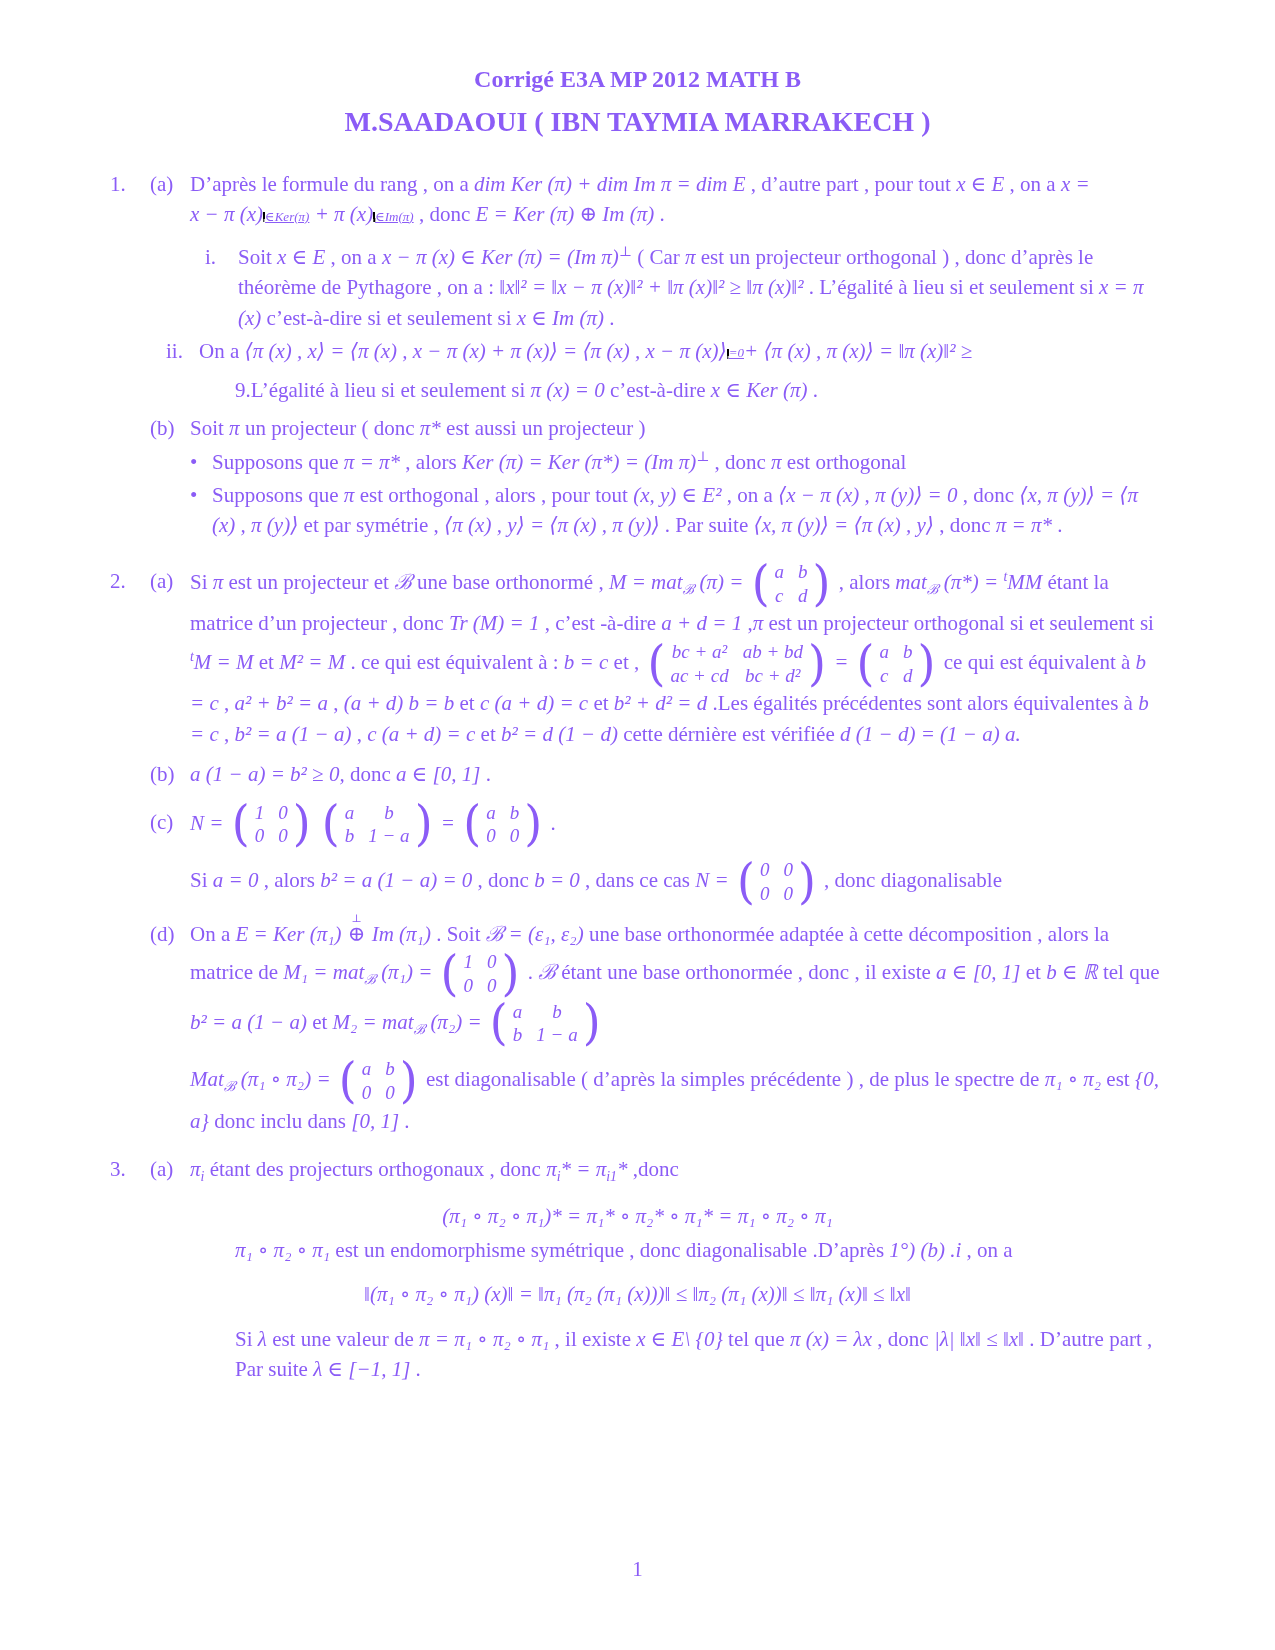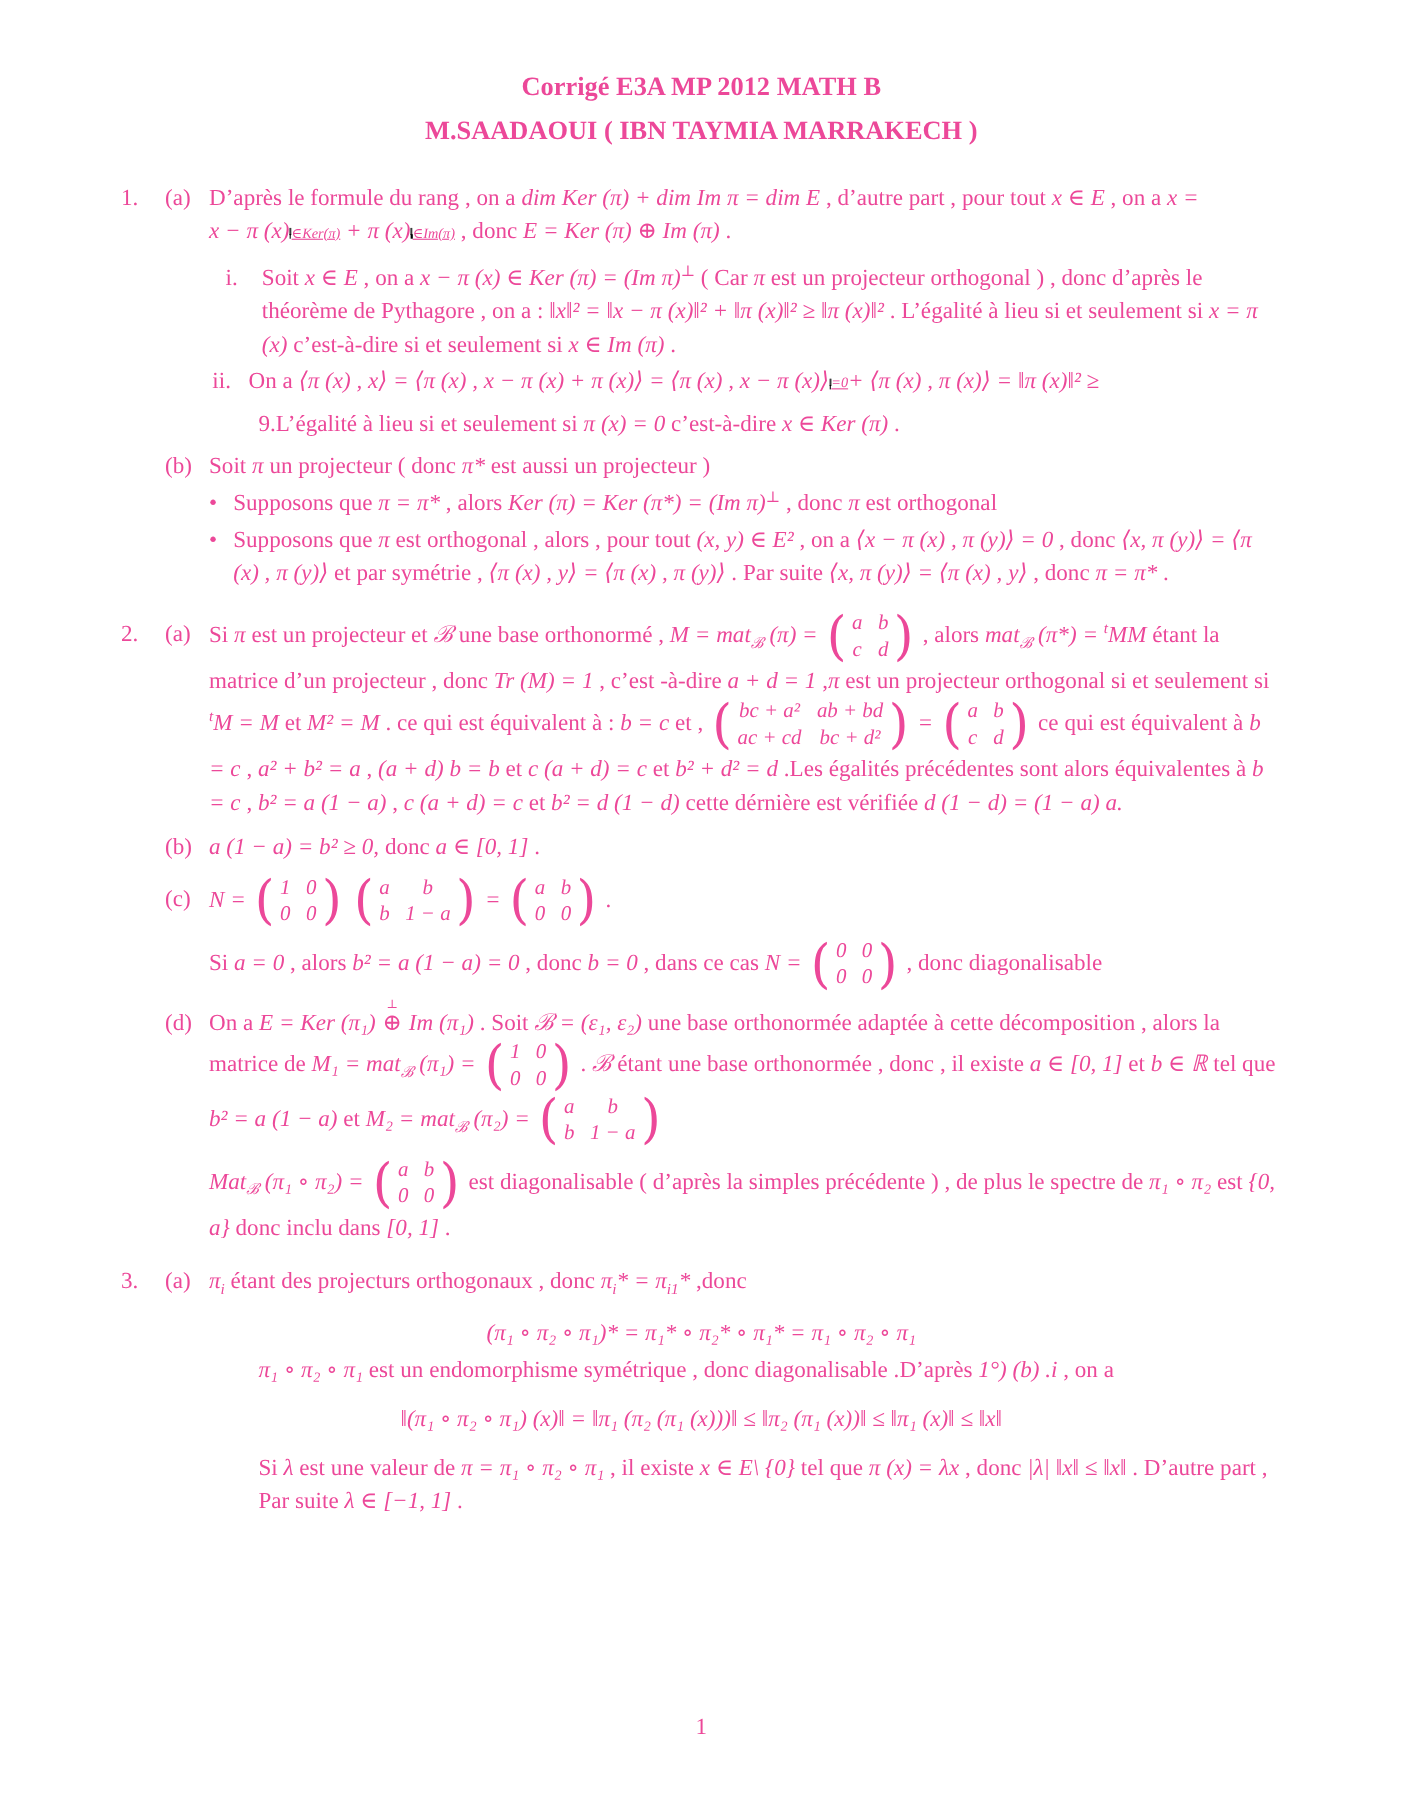--- a/index.html
+++ b/index.html
@@ -1,29 +1,29 @@
 <!DOCTYPE html>
 <html><head>
 <meta charset="utf-8">
 <style>
   html,body { margin:0; padding:0; background:#ffffff; }
   .page {
     position:relative;
     width:1275px; height:1650px;
     margin:0 auto;
     background:#ffffff;
-    color:#ec4899;
+    color:#8b5cf6;
     font-family:"Liberation Serif","DejaVu Serif",serif;
     font-size:21px;
     line-height:1.45;
     overflow:hidden;
   }
   header.doc-header { padding-top:64px; text-align:center; }
   .title { font-weight:bold; font-size:24px; line-height:1.25; }
-  .subtitle { font-weight:bold; font-size:24px; line-height:1.25; margin-top:10px; }
+  .subtitle { font-weight:bold; font-size:28px; line-height:1.25; margin-top:10px; }
   main.doc-body { margin:30px 110px 0 110px; }
   .block { display:flex; align-items:baseline; margin-top:3px; }
   .block.center { display:block; text-align:center; }
   .marker { flex:0 0 auto; display:inline-block; }
   .content { flex:1 1 auto; min-width:0; }
   .r { font-style:normal; }
   .m, sub.m, sup.m { font-style:italic; }
   sup { font-size:66%; }
   sub { font-size:66%; }
   
@@ -65,21 +65,21 @@
           </span><span class="m"> + </span><span class="ub">
             <span class="ubt"><span class="m">π (x)</span></span>
             <span class="br"></span>
             <span class="lb">∈Im(π)</span>
           </span><span class="r"> , donc </span><span class="m">E = Ker (π) ⊕ Im (π)</span><span class="r"> .</span></span>
       </div>
       <div class="block" style="margin-left: 95px; margin-top: 12px;">
         <span class="marker" style="width: 33px;">i.</span>
         <span class="content"><span class="r">Soit </span><span class="m">x ∈ E</span><span class="r"> , on a </span><span class="m">x − π (x) ∈ Ker (π) = (Im π)</span><sup class="m">⊥</sup><span class="r"> ( Car </span><span class="m">π</span><span class="r"> est un projecteur orthogonal ) , donc d’après le théorème de Pythagore , on a : </span><span class="m">‖x‖² = ‖x − π (x)‖² + ‖π (x)‖² ≥ ‖π (x)‖²</span><span class="r"> . L’égalité à lieu si et seulement si </span><span class="m">x = π (x)</span><span class="r"> c’est-à-dire si et seulement si </span><span class="m">x ∈ Im (π)</span><span class="r"> .</span></span>
       </div>
-      <div class="block" style="margin-left: 83px; margin-top: 3px;">
+      <div class="block" style="margin-left: 56px; margin-top: 3px;">
         <span class="marker" style="width: 33px;">ii.</span>
         <span class="content"><span class="r">On a </span><span class="m">⟨π (x) , x⟩ = ⟨π (x) , x − π (x) + π (x)⟩ = </span><span class="ub">
             <span class="ubt"><span class="m">⟨π (x) , x − π (x)⟩</span></span>
             <span class="br"></span>
             <span class="lb">=0</span>
           </span><span class="m">+ ⟨π (x) , π (x)⟩ = ‖π (x)‖² ≥</span></span>
       </div>
       <div class="block" style="margin-left: 125px; margin-top: 8px;">
         <span class="content"><span class="r">9.L’égalité à lieu si et seulement si </span><span class="m">π (x) = 0</span><span class="r"> c’est-à-dire </span><span class="m">x ∈ Ker (π)</span><span class="r"> .</span></span>
       </div>

